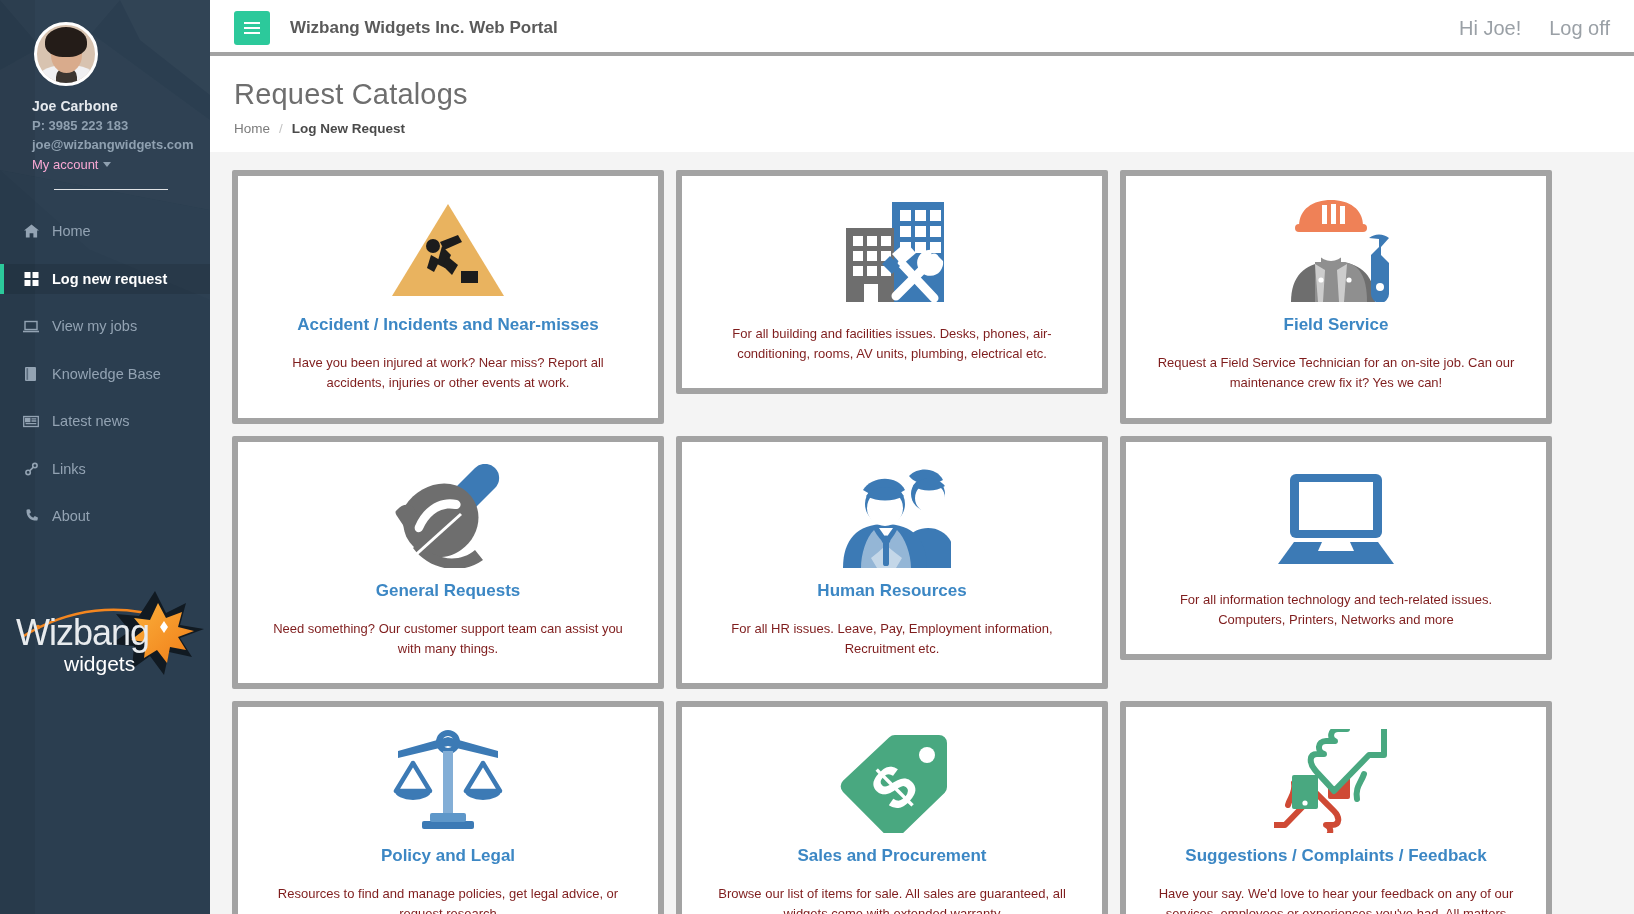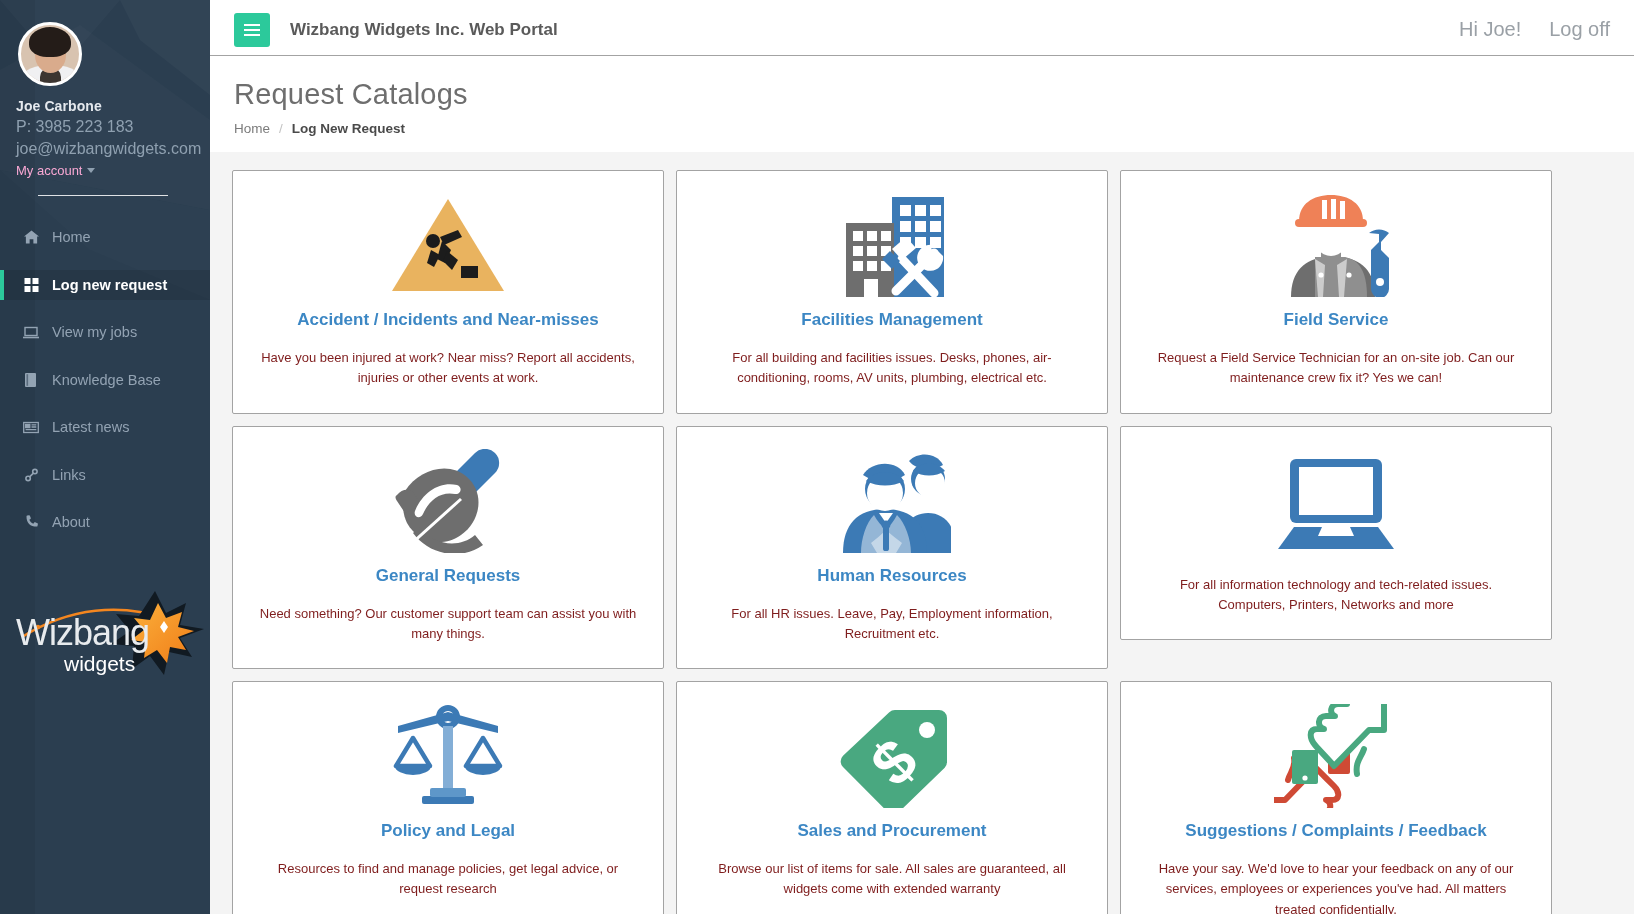--- a/index.html
+++ b/index.html
@@ -12,41 +12,41 @@
   .app { display: flex; width: 1634px; height: 914px; }
 
   
   .sidebar {
     width: 210px; min-width: 210px; height: 914px;
     background: #2b3e50;
     position: relative; overflow: hidden;
     color: #97a8b9;
   }
   .sb-facets { position: absolute; inset: 0; pointer-events: none; }
-  .profile { position: relative; padding: 22px 20px 0 16px; }
+  .profile { position: relative; padding: 22px 20px 0 32px; }
   .avatar {
     width: 64px; height: 64px; border-radius: 50%;
     margin-left: 2px;
     background: #d8c3b0;
     border: 3px solid #fff;
     overflow: hidden; position: relative;
   }
   .av-hair { position:absolute; left:8px; top:2px; width:42px; height:30px;
     background:#241c18; border-radius:50% 50% 42% 42%; }
   .av-face { position:absolute; left:14px; top:12px; width:31px; height:36px;
     background:#d9ab8c; border-radius:45% 45% 50% 50%; }
   .av-body { position:absolute; left:2px; bottom:-4px; width:56px; height:22px;
     background:#f0f0f2; border-radius:50% 50% 0 0; }
   .av-collar { position:absolute; left:19px; bottom:-4px; width:21px; height:20px;
     background:#3c3530; border-radius:50% 50% 0 0;}
   .prof-name {
     margin-top: 12px; font-size: 14px; font-weight: bold;
     color: #e5e9ee; letter-spacing: .1px;
   }
-  .prof-line { margin-top: 4px; font-size: 16px; color: #8fa0b0; }
+  .prof-line { margin-top: 4px; font-size: 13px; color: #8fa0b0; font-weight: bold; }
   .prof-acct {
     margin-top: 5px; font-size: 13px; color: #f9a8d4; cursor: pointer;
     display: inline-flex; align-items: center; gap: 5px;
   }
   .caret-dn {
     width: 0; height: 0; border-left: 4px solid transparent;
     border-right: 4px solid transparent; border-top: 5px solid #8fa0b0;
   }
   .sb-divider {
     margin: 16px 22px 0 22px; height: 1px; background: #ffffff; opacity: .85;
@@ -70,21 +70,21 @@
   .nav-item.active::before {
     content: ""; position: absolute; left: 0; top: 0; bottom: 0;
     width: 4px; background: #2cc99b;
   }
   .logo-wrap { position: absolute; left: 0; right: 0; top: 583px; height: 95px; }
 
   
   .main { flex: 1; height: 914px; position: relative; background: #f4f4f4; overflow: hidden; }
   .topbar {
     height: 56px; background: #ffffff; display: flex; align-items: center;
-    padding: 4px 24px 0 24px; border-bottom: 1px solid #a3a3a3;
+    padding: 4px 24px 0 24px; border-bottom: 4px solid #a3a3a3;
   }
   .burger {
     width: 36px; height: 34px; background: #2cc99b; border-radius: 3px;
     display: flex; flex-direction: column; align-items: center; justify-content: center;
     gap: 3px; cursor: pointer; border: none;
   }
   .burger i { display: block; width: 16px; height: 2px; background: #fff; }
   .portal-title {
     margin-left: 20px; font-size: 17px; font-weight: bold; color: #5a5a5a;
   }
@@ -96,21 +96,21 @@
     font-size: 29px; font-weight: normal; color: #6e6e6e; letter-spacing: .2px;
   }
   .crumbs { margin-top: 10px; font-size: 13.5px; color: #7b7b7b; display: flex; gap: 9px; }
   .crumbs .sep { color: #c3c3c3; }
   .crumbs .cur { font-weight: bold; color: #4a4a4a; }
   .crumbs a { color: #7b7b7b; text-decoration: none; }
 
   .content { padding: 18px 22px 0 22px; height: calc(914px - 56px - 89px); overflow: hidden; }
   .grid { display: flex; flex-wrap: wrap; gap: 12px; align-items: flex-start; }
   .card {
-    width: 432px; background: #fff; border: 1px solid #a3a3a3; border-radius: 2px;
+    width: 432px; background: #fff; border: 6px solid #a3a3a3; border-radius: 2px;
     padding: 18px 24px 24px 24px; text-align: center; cursor: pointer;
   }
   .card.tall { padding-bottom: 30px; }
   .card-icon {
     height: 112px; display: flex; align-items: center; justify-content: center;
   }
   .card-title {
     margin-top: 8px; font-size: 17px; font-weight: bold; color: #3c87c4;
     line-height: 1.25;
   }
@@ -319,21 +319,20 @@
                 <path d="M66 98 L104 60"></path>
               </g>
               <path d="M102 52 a13 13 0 1 0 11 11 l-6-6 -5 1 -1-5z" fill="#ffffff"></path>
               <g stroke="#ffffff" stroke-width="9" stroke-linecap="round" fill="none">
                 <path d="M104 100 L72 66"></path>
               </g>
               <path d="M62 56 l14-12 10 11 -14 12z" fill="#ffffff"></path>
               <path d="M60 58 l10 10 -8 8 -10-10z" fill="#3c7ab5"></path>
             </svg>
           </div>
-          <div class="card-title">Facilities Management</div>
           <div class="card-desc">For all building and facilities issues. Desks, phones, air-conditioning, rooms, AV units, plumbing, electrical etc.</div>
         </div>
 
         <div class="card">
           <div class="card-icon">
             <svg width="118" height="104" viewBox="0 0 118 104">
               <path d="M14 104 c0-26 14-38 34-40 h16 c20 2 34 14 34 40z" fill="#6e6e6e"></path>
               <path d="M38 64 h30 c14 3 22 14 22 40 H38z" fill="#8f8f8f"></path>
               <rect x="44" y="58" width="20" height="16" fill="#8f8f8f"></rect>
               <ellipse cx="54" cy="40" rx="19" ry="23" fill="#ffffff"></ellipse>

